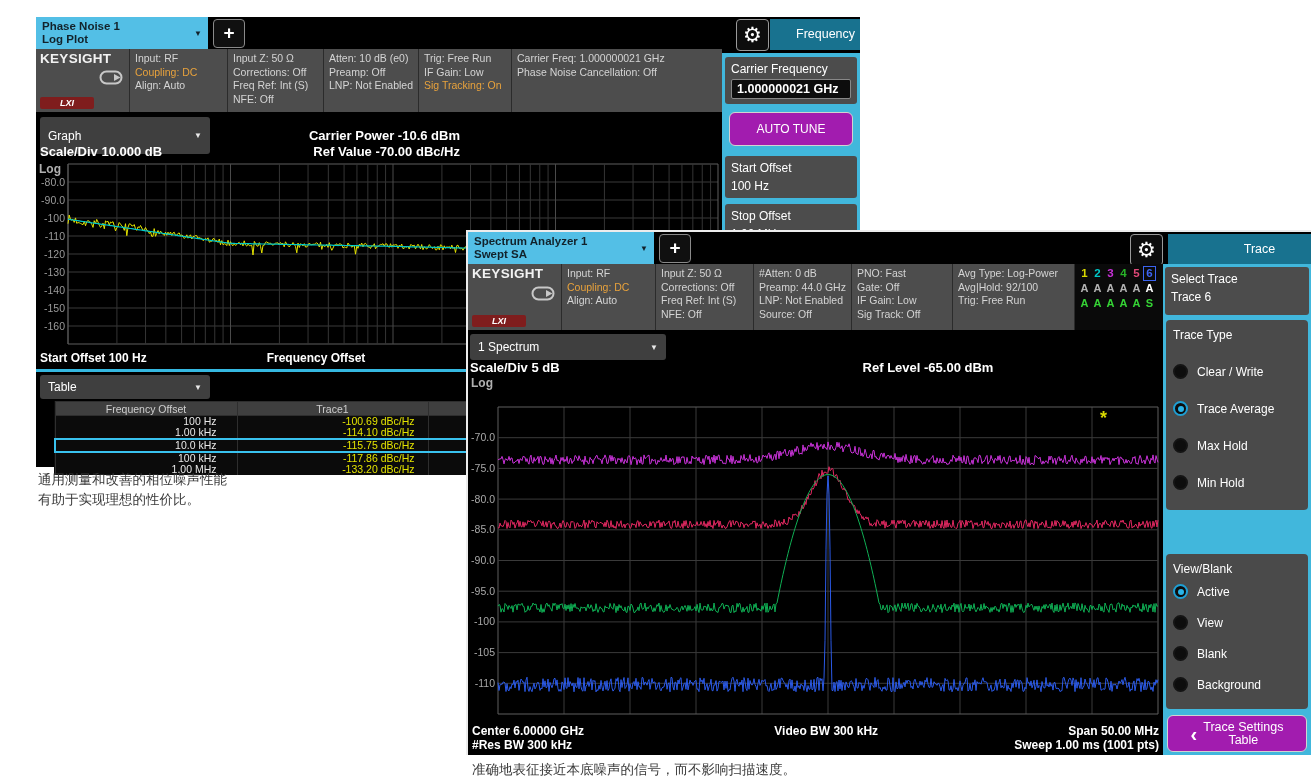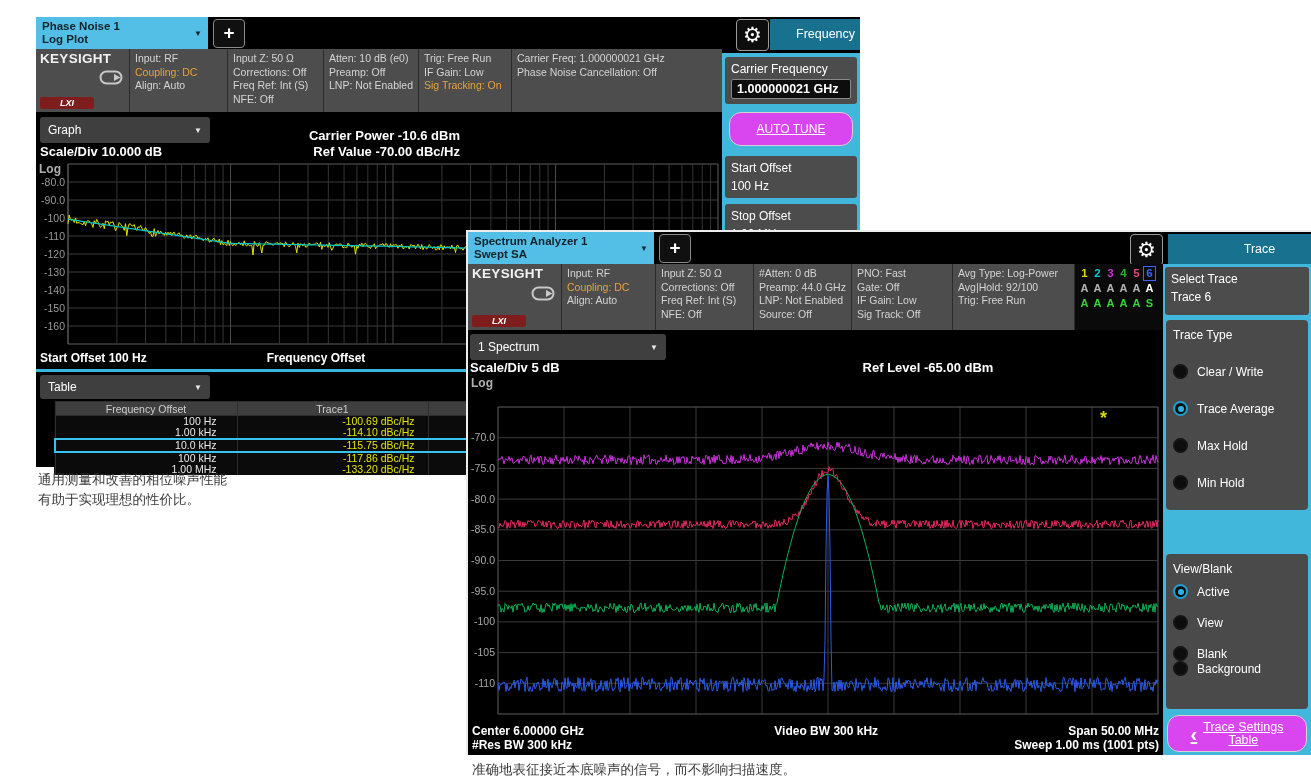--- a/index.html
+++ b/index.html
@@ -37,22 +37,22 @@
   .tval{color:#e3e300;text-align:right;padding-right:13px !important;}
   .tv2{color:#00c8c8;text-align:left;padding-left:50px !important;}
   .th3{text-align:left !important;padding-left:38px !important;}
   .rowsel td{border-top:2px solid #39c2ee;border-bottom:2px solid #39c2ee;}
   .rowsel td:first-child{border-left:2px solid #39c2ee;}
   .sidepanel{position:absolute;background:#41b7dc;box-sizing:border-box;padding:4px 3px;}
   .menu-item{background:#4c4c4c;border-radius:3px;padding:5px 6px;color:#fff;margin-bottom:6px;cursor:pointer;}
   .mi-label{font-size:12px;line-height:14px;}
   .mi-value{font-size:12px;margin-top:4px;line-height:14px;}
   .value-box{background:#0d0d0d;border:1px solid #888;border-radius:2px;padding:2px 5px;font-size:12.5px;font-weight:bold;margin-top:3px;}
-  .panelbtn{background:#d946ef;border:1.5px solid #d2d2d2;border-radius:12px;color:#fff;font-size:12px;display:flex;
-            align-items:center;justify-content:center;text-align:center;cursor:pointer;box-sizing:border-box;text-decoration:underline;}
+  .panelbtn{background:#a21caf;border:1.5px solid #d2d2d2;border-radius:6px;color:#fff;font-size:12px;display:flex;
+            align-items:center;justify-content:center;text-align:center;cursor:pointer;box-sizing:border-box;}
   .group{background:#4a4a4a;border-radius:4px;padding:8px 7px;box-sizing:border-box;position:absolute;left:3px;right:3px;}
   .gtitle{color:#fff;font-size:12px;margin-bottom:4px;}
   .radio-row{display:flex;align-items:center;gap:9px;color:#fff;font-size:12px;cursor:pointer;}
   .radio{width:15px;height:15px;border-radius:50%;background:#0d0d0d;border:2px solid #141414;box-sizing:border-box;flex:0 0 auto;}
   .radio.sel{border:2px solid #1e9fd4;display:flex;align-items:center;justify-content:center;}
   .radio.sel::after{content:"";width:6px;height:6px;background:#2ab4e8;border-radius:50%;}
   .tfgrid{display:flex;background:#0a0a0a;padding:2px 3px;}
   .tf-col{width:13px;text-align:center;}
   .tf-d{font-size:11.5px;font-weight:bold;height:15px;line-height:15px;}
   .tf-dsel{border:1px solid #3c64f0;line-height:12px;height:13px;box-sizing:content-box;}
@@ -111,21 +111,21 @@
       <div class="sline">Trig: Free Run</div>
       <div class="sline">IF Gain: Low</div>
       <div class="sline hl">Sig Tracking: On</div>
     </div>
     <div class="scol" style="width:210px;border-right:none;">
       <div class="sline">Carrier Freq: 1.000000021 GHz</div>
       <div class="sline">Phase Noise Cancellation: Off</div>
     </div>
   </div>
 
-  <div class="dropdown" style="left:4px;top:100px;width:170px;height:26px;">
+  <div class="dropdown" style="left:4px;top:100px;width:170px;height:37px;">
     <span>Graph</span>
     <span class="caret">▼</span>
   </div>
   <div class="boldlbl" style="left:244px;top:111px;width:180px;text-align:right;">Carrier Power -10.6 dBm</div>
   <div class="boldlbl" style="left:4px;top:127px;">Scale/Div 10.000 dB</div>
   <div class="boldlbl" style="left:244px;top:127px;width:180px;text-align:right;">Ref Value -70.00 dBc/Hz</div>
 
   <svg style="position:absolute;left:0;top:142px;" width="686" height="192">
       <line x1="32" y1="5" x2="682" y2="5" stroke="#5e5e5e"></line>
       <line x1="32" y1="23" x2="682" y2="23" stroke="#3a3a3a"></line>
@@ -439,21 +439,21 @@
         <span>Active</span>
       </div>
       <div class="radio-row" style="margin-top:16px;">
         <span class="radio"></span>
         <span>View</span>
       </div>
       <div class="radio-row" style="margin-top:16px;">
         <span class="radio"></span>
         <span>Blank</span>
       </div>
-      <div class="radio-row" style="">
+      <div class="radio-row" style="margin-top:16px;">
         <span class="radio"></span>
         <span>Background</span>
       </div>
     </div>
 
     <div class="panelbtn" style="position:absolute;left:4px;right:4px;top:451px;height:37px;font-size:12.5px;">
       <span class="chev">‹</span>
       <span>
         <span style="display:block;line-height:13px;">Trace Settings</span>
         <span style="display:block;line-height:13px;">Table</span>

